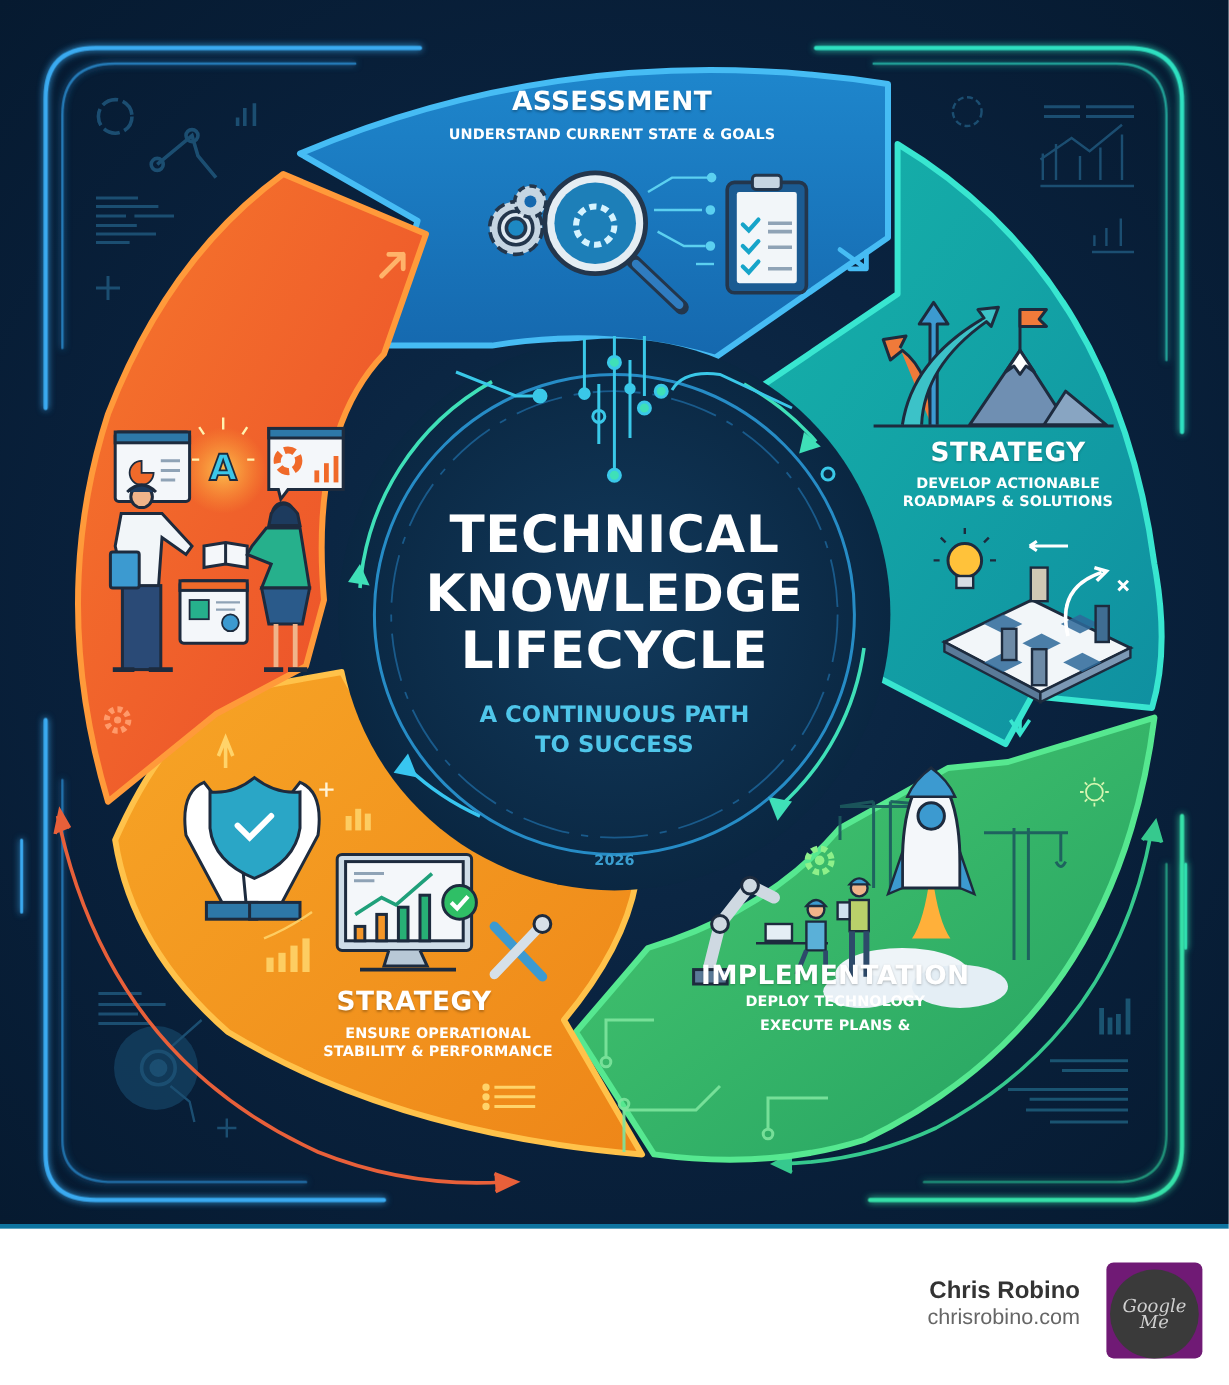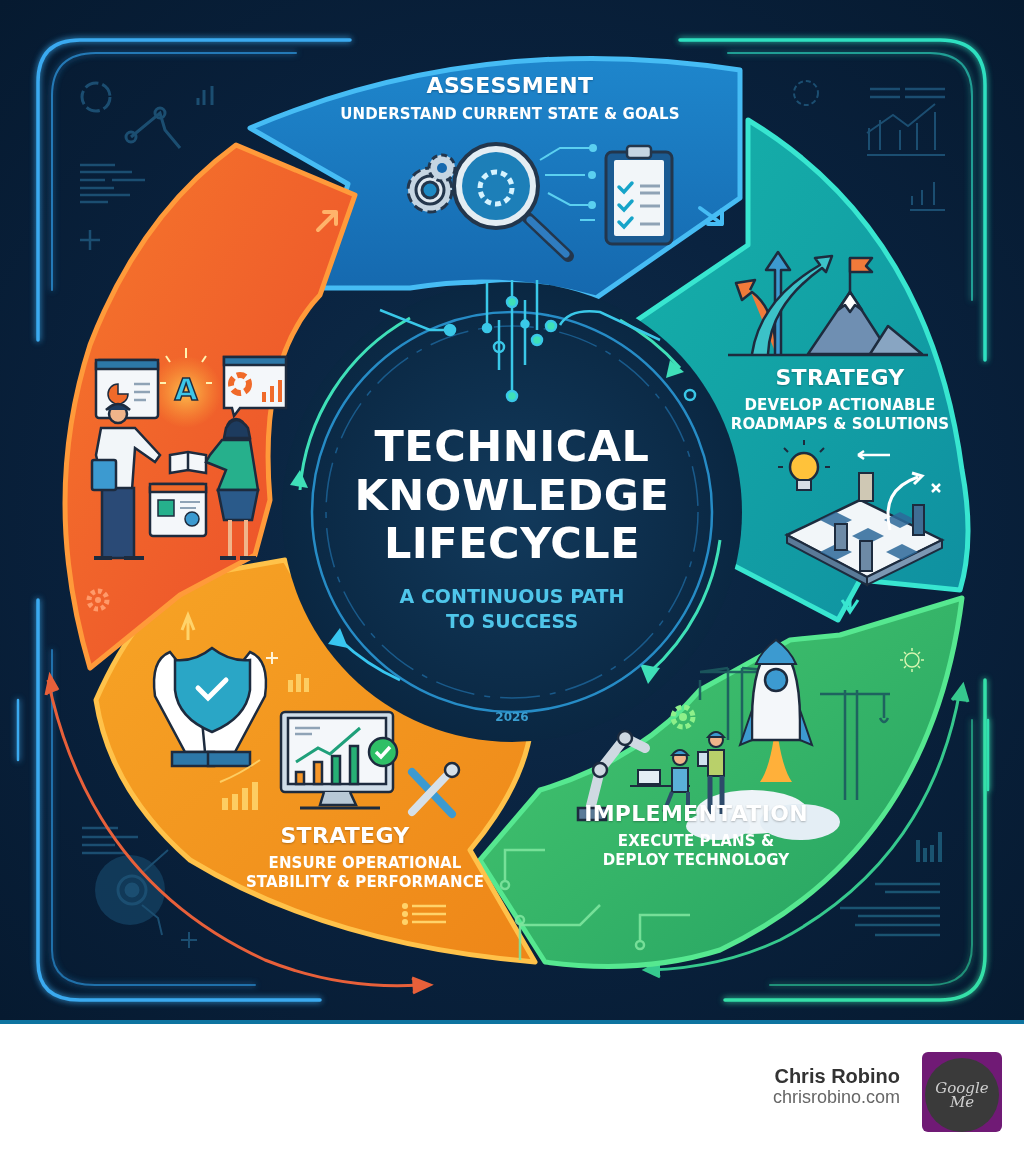--- a/index.html
+++ b/index.html
@@ -12,21 +12,21 @@
     overflow: hidden;
   }
   #infographic-rule {
     position: absolute; left: 0; top: 1020px; width: 1024px; height: 4px;
     background: #0e74a0;
   }
   svg#art { position: absolute; left: 0; top: 0; width: 1024px; height: 1020px; }
 
   .txt { position: absolute; text-align: center; color: #ffffff; font-family: "DejaVu Sans", sans-serif; font-weight: bold; line-height: 1.12; }
   .seg-title { font-size: 22px; letter-spacing: 0.3px; text-shadow: 0 1px 2px rgba(0,0,0,0.25); }
-  .seg-sub { font-size: 15px; letter-spacing: 0.1px; line-height: 1.32; }
+  .seg-sub { font-size: 12px; letter-spacing: 0.1px; line-height: 1.32; }
 
   #center-title { font-size: 43px; letter-spacing: 0.5px; line-height: 1.13; }
   #center-sub { color: #4fc6ea; font-size: 19px; line-height: 1.35; }
   #center-year { color: #3a9ed0; font-size: 12px; }
 
   #footer {
     position: absolute; left: 0; top: 1024px; width: 1024px; height: 130px; background: #ffffff;
   }
   #author-block { position: absolute; right: 124px; top: 41px; text-align: right; }
   #author-name { font-family: "Liberation Sans", sans-serif; font-weight: bold; font-size: 20px; color: #333333; line-height: 1.1; }
@@ -418,22 +418,22 @@
 
 
   <div class="txt" style="left:730px; top:366px; width:220px;">
     <div class="seg-title">STRATEGY</div>
     <div class="seg-sub" style="margin-top:5px;">DEVELOP ACTIONABLE</div>
     <div class="seg-sub">ROADMAPS &amp; SOLUTIONS</div>
   </div>
 
   <div class="txt" style="left:556px; top:802px; width:280px;">
     <div class="seg-title">IMPLEMENTATION</div>
+    <div class="seg-sub">DEPLOY TECHNOLOGY</div>
     <div class="seg-sub" style="margin-top:5px;">EXECUTE PLANS &amp;</div>
-    <div class="seg-sub">DEPLOY TECHNOLOGY</div>
   </div>
 
   <div class="txt" style="left:240px; top:824px; width:250px;">
     <div class="seg-title" style="padding-right:40px;">STRATEGY</div>
     <div class="seg-sub" style="margin-top:5px;">ENSURE OPERATIONAL</div>
     <div class="seg-sub">STABILITY &amp; PERFORMANCE</div>
   </div>
 
   <div class="txt" style="left:322px; top:422px; width:380px;">
     <div id="center-title">

